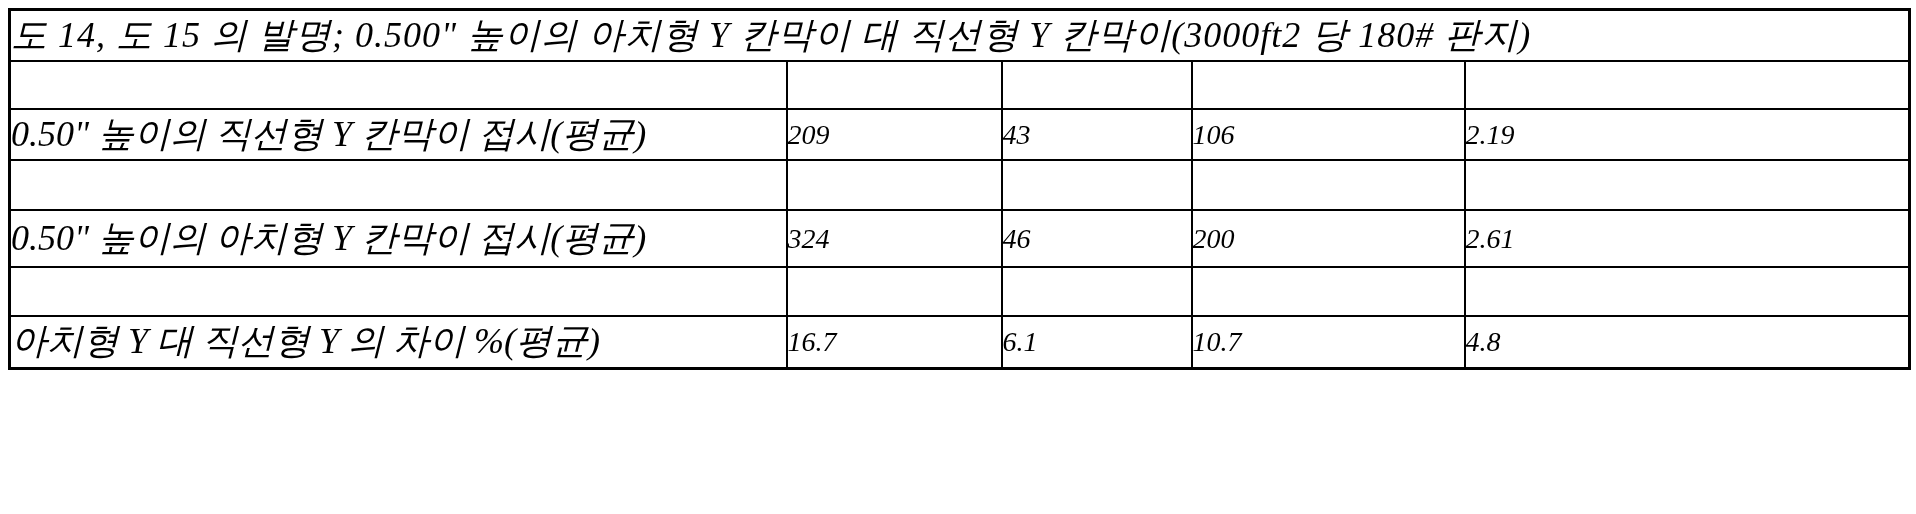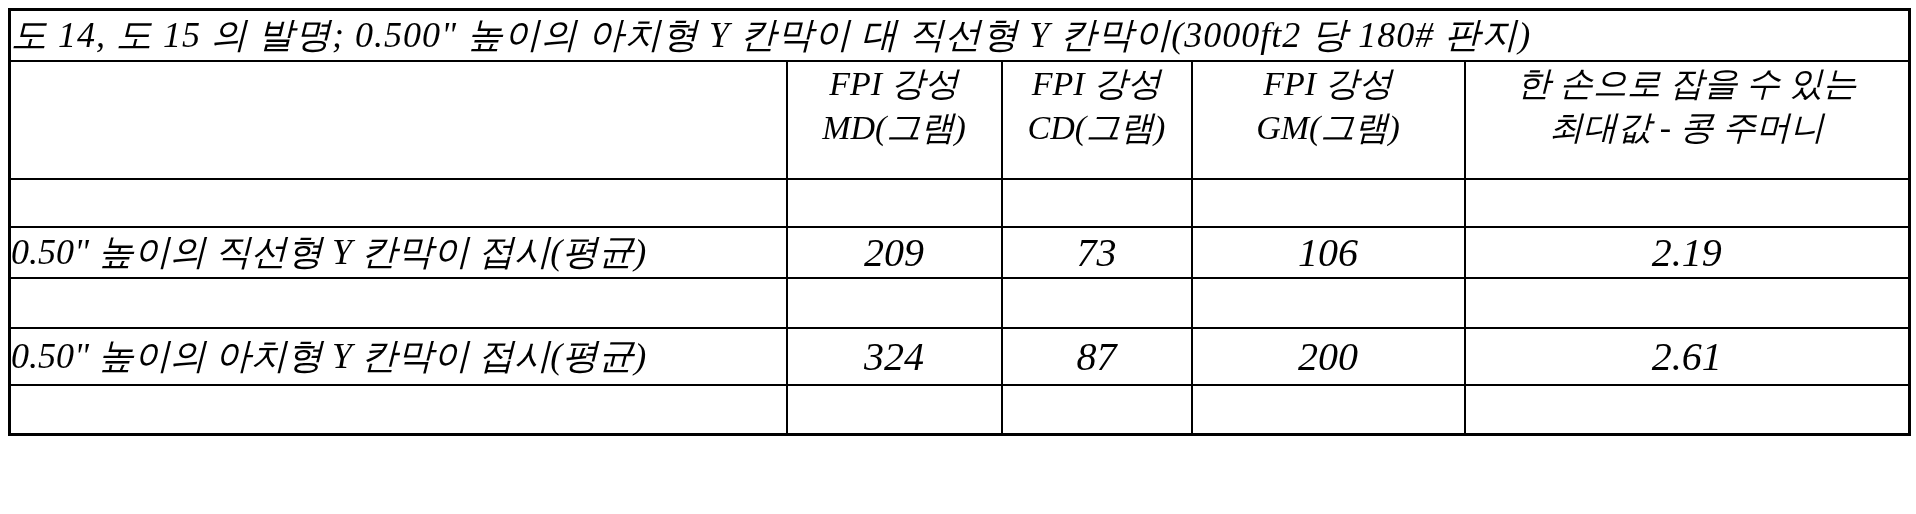--- a/index.html
+++ b/index.html
@@ -65,22 +65,21 @@
     padding-top: 6px;
     line-height: 44px;
   }
   td.label-cell {
     font-size: 36px;
     text-align: left;
     vertical-align: middle;
     padding-left: 3px;
   }
   td.value-cell {
-    font-size: 40px;
-    text-align: center;
+    font-size: 28px;
     vertical-align: middle;
     margin-left: 45px;
   }
   td.empty-cell { font-size: 36px; }
 </style>
 </head>
 <body>
 
 <div class="page">
   <table class="scan-table">
@@ -90,75 +89,63 @@
       <col class="c-cd">
       <col class="c-gm">
       <col class="c-max">
     </colgroup>
 
     <tbody>
         <tr class="r-title">
       <td class="title-cell" colspan="5">도 14, 도 15 의 발명; 0.500" 높이의 아치형 Y 칸막이 대 직선형 Y 칸막이(3000ft2 당 180# 판지)</td>
     </tr>
 
-    <tr class="r-header">
-      <th class="header-cell"></th>
-      <th class="header-cell">
-        <div>FPI 강성</div>
-        <div>MD(그램)</div>
-      </th>
-      <th class="header-cell">
-        <div>FPI 강성</div>
-        <div>CD(그램)</div>
-      </th>
-      <th class="header-cell">
-        <div>FPI 강성</div>
-        <div>GM(그램)</div>
-      </th>
-      <th class="header-cell">
-        <div>한 손으로 잡을 수 있는</div>
-        <div>최대값 - 콩 주머니</div>
-      </th>
-    </tr>
 
     <tr class="r-sp-a">
       <td class="empty-cell"></td>
       <td class="empty-cell"></td>
       <td class="empty-cell"></td>
       <td class="empty-cell"></td>
       <td class="empty-cell"></td>
     </tr>
 
     <tr class="r-data1">
       <td class="label-cell">0.50" 높이의 직선형 Y 칸막이 접시(평균)</td>
       <td class="value-cell">209</td>
-      <td class="value-cell">73</td>
+      <td class="value-cell">43</td>
       <td class="value-cell">106</td>
       <td class="value-cell">2.19</td>
     </tr>
 
     <tr class="r-sp-b">
       <td class="empty-cell"></td>
       <td class="empty-cell"></td>
       <td class="empty-cell"></td>
       <td class="empty-cell"></td>
       <td class="empty-cell"></td>
     </tr>
 
     <tr class="r-data2">
       <td class="label-cell">0.50" 높이의 아치형 Y 칸막이 접시(평균)</td>
       <td class="value-cell">324</td>
-      <td class="value-cell">87</td>
+      <td class="value-cell">46</td>
       <td class="value-cell">200</td>
       <td class="value-cell">2.61</td>
     </tr>
 
     <tr class="r-sp-c">
       <td class="empty-cell"></td>
       <td class="empty-cell"></td>
       <td class="empty-cell"></td>
       <td class="empty-cell"></td>
       <td class="empty-cell"></td>
     </tr>
 
+    <tr class="r-data3">
+      <td class="label-cell">아치형 Y 대 직선형 Y 의 차이 %(평균)</td>
+      <td class="value-cell">16.7</td>
+      <td class="value-cell">6.1</td>
+      <td class="value-cell">10.7</td>
+      <td class="value-cell">4.8</td>
+    </tr>
   </tbody>
     </table>
 </div>
 
 </body></html>

